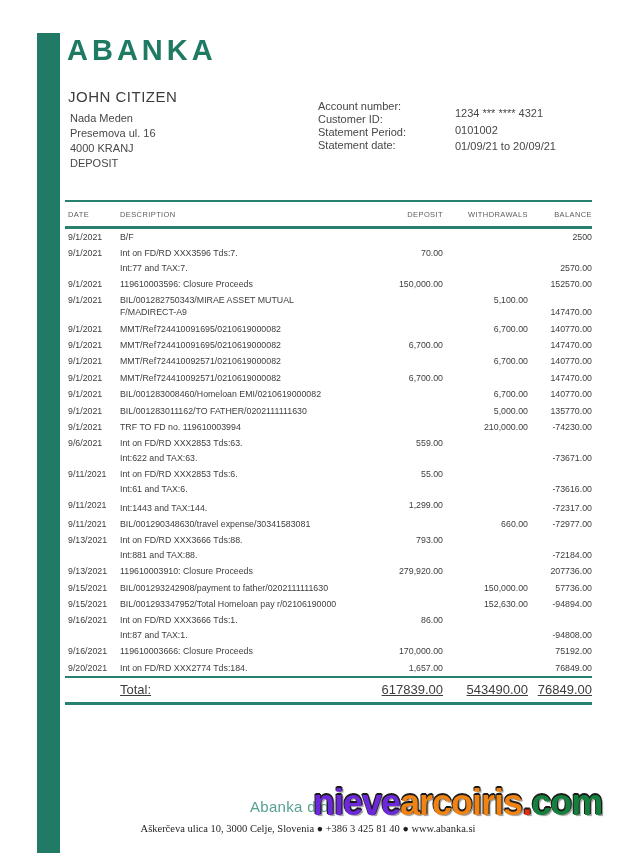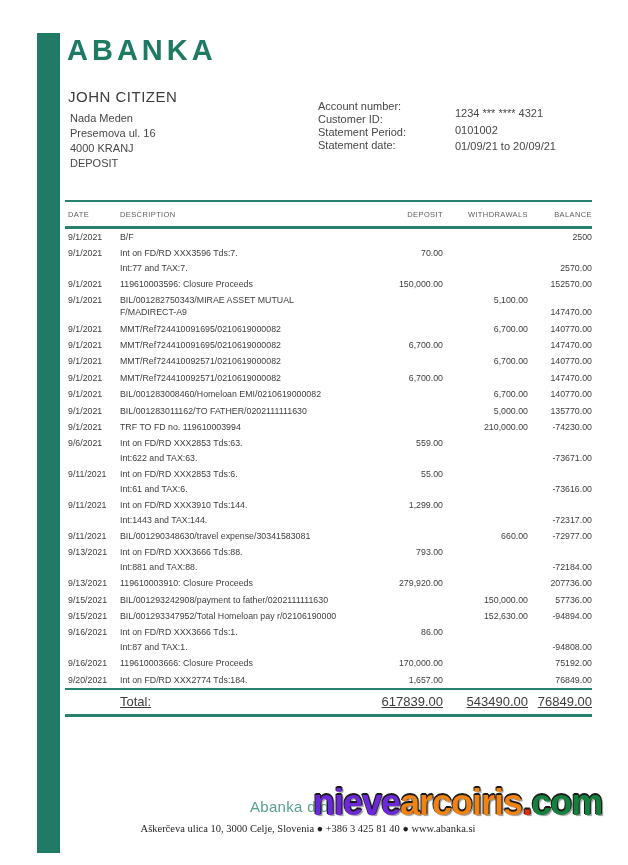--- a/index.html
+++ b/index.html
@@ -229,21 +229,20 @@
           <div class="d1">Int on FD/RD XXX2853 Tds:6.</div>
           <div class="d2">Int:61 and TAX:6.</div>
         </div>
         <div class="c num dep">55.00</div>
         <div class="c num wdr"></div>
         <div class="c num bal">-73616.00</div>
       </div>
       <div class="trow">
         <div class="c date">9/11/2021</div>
         <div class="c desc">
-          <div class="d1">Int on FD/RD XXX3910 Tds:144.</div>
           <div class="d2">Int:1443 and TAX:144.</div>
         </div>
         <div class="c num dep">1,299.00</div>
         <div class="c num wdr"></div>
         <div class="c num bal">-72317.00</div>
       </div>
       <div class="trow">
         <div class="c date">9/11/2021</div>
         <div class="c desc">
           <div class="d1">BIL/001290348630/travel expense/30341583081</div>

